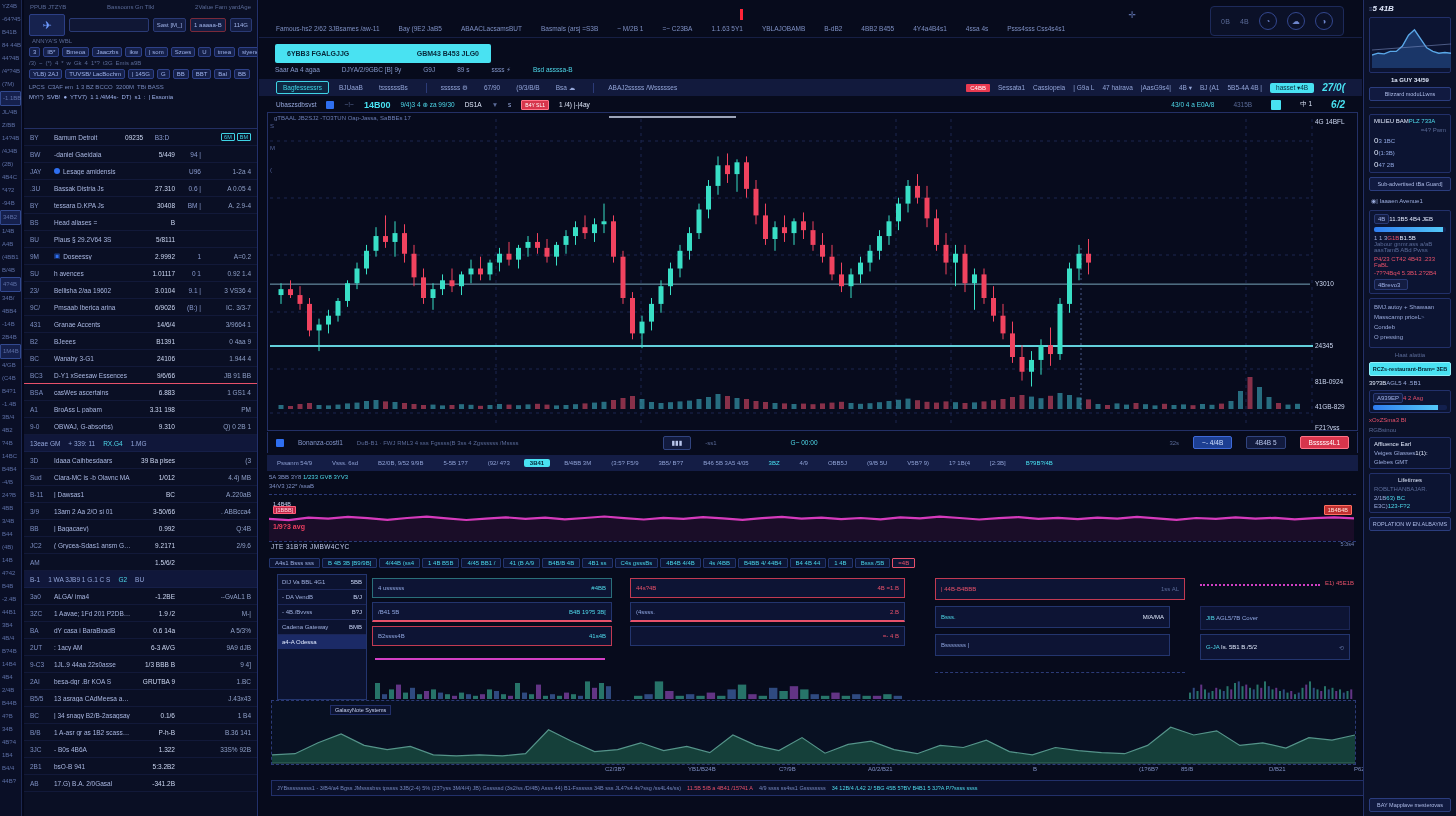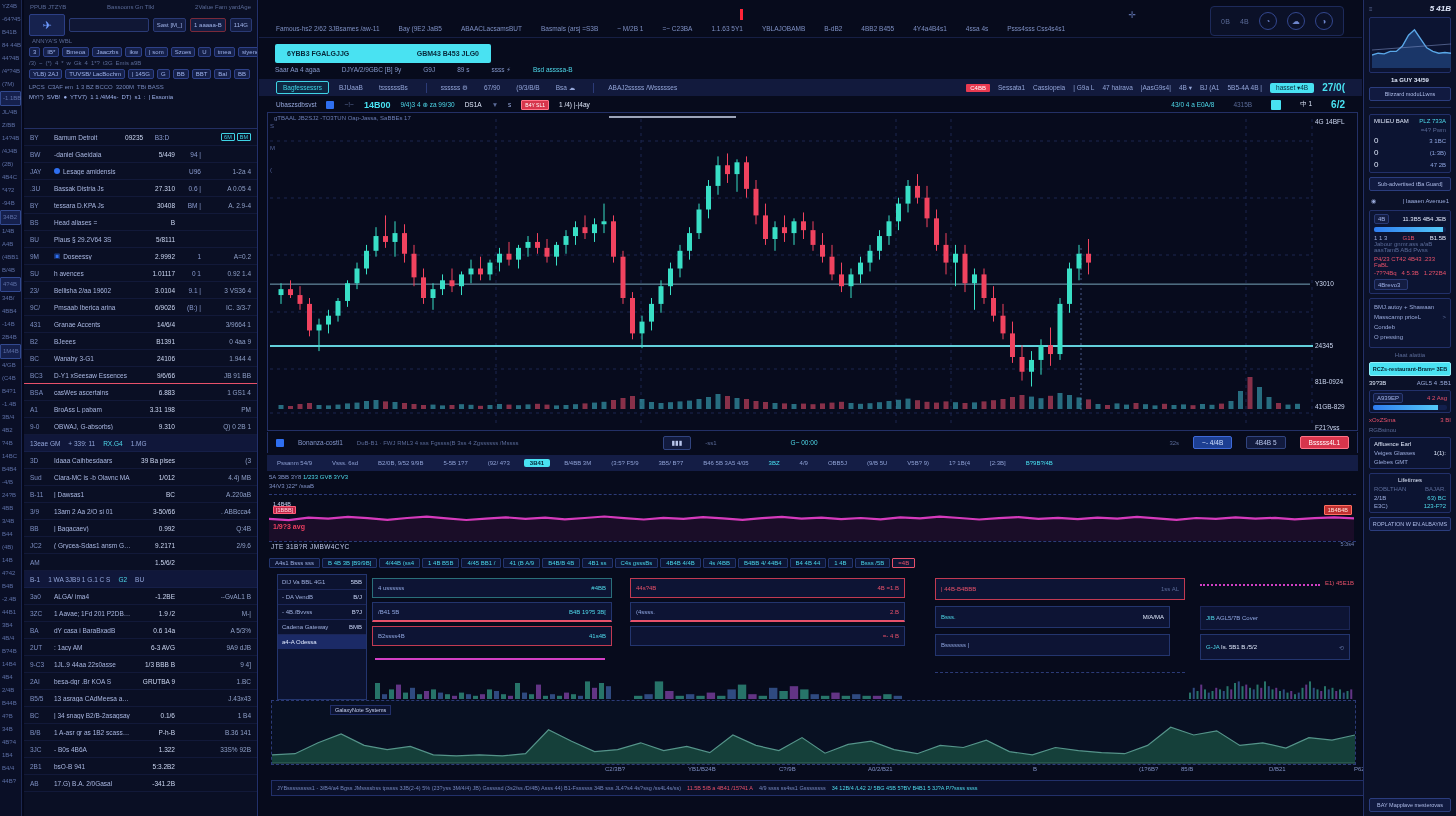--- a/index.html
+++ b/index.html
@@ -42,21 +42,21 @@
   .circico{width:18px;height:18px;border-radius:50%;border:1px solid #33478f;display:flex;align-items:center;justify-content:center;font-size:8px;color:#6e86cc;}
   #crosshair{position:absolute;right:226px;top:10px;color:#5c6fa8;font-size:9px;}
   #banner{position:absolute;left:16px;top:44px;width:216px;height:19px;background:#49e2f2;border-radius:2px;display:flex;align-items:center;justify-content:space-between;padding:0 12px;color:#06283a;font-size:7px;font-weight:bold;}
   #inforow{position:absolute;left:16px;top:66px;width:980px;height:12px;display:flex;gap:22px;font-size:6.5px;color:#8598cc;white-space:nowrap;}
   #tabbar{position:absolute;left:0;top:79px;width:100%;height:17px;background:#121a3d;display:flex;align-items:center;padding:0 17px;font-size:6.5px;color:#93a5d8;white-space:nowrap;}
   .tab{padding:2px 6px;margin-right:4px;}
   .tab.active{border:1px solid #3fd3e5;color:#3fd3e5;border-radius:2px;background:#0e2742;}
   .tsep{width:1px;height:10px;background:#2c3b78;margin:0 8px;}
   .redbadge{background:#e83a50;color:#fff;font-size:6px;padding:1px 4px;border-radius:1px;}
   .cyanbtnS{background:#49e2f2;color:#062b3d;padding:1px 6px;border-radius:2px;font-size:6.5px;}
-  .bigcyan{color:#49e2f2;font-size:10px;font-weight:bold;}
+  .bigcyan{color:#49e2f2;font-size:10px;font-style:italic;font-weight:bold;}
   #symrow{position:absolute;left:0;top:96px;width:100%;height:17px;display:flex;align-items:center;padding:0 17px;font-size:6.5px;color:#97a9dc;white-space:nowrap;}
   .redbox{background:#d7354c;border:1px solid #ff7388;color:#fff;font-size:5px;line-height:6px;padding:1px 3px;border-radius:1px;text-align:center;}
   .cyansq{width:10px;height:10px;background:#49e2f2;border-radius:1px;display:inline-block;}
   .pricebig{color:#49e2f2;font-size:9px;font-weight:bold;}
   
   #chartwrap{position:absolute;left:8px;top:112px;width:1091px;height:319px;border:1px solid #233066;background:#070b1d;}
   #cvsvg{position:absolute;left:0;top:0;}
   .axlab{position:absolute;left:1047px;font-size:6.5px;color:#cdd8f2;white-space:nowrap;}
   #chnote{position:absolute;left:6px;top:2px;font-size:6px;color:#6c7eb4;}
   .lglyph{position:absolute;left:2px;font-size:6px;color:#53639a;}
@@ -99,21 +99,21 @@
   #depthwrap{position:absolute;left:12px;top:700px;width:1085px;height:65px;border:1px dashed #2c3b78;background:#081022;}
   #depthlabel{position:absolute;left:58px;top:4px;font-size:5.5px;color:#c9d3f0;background:#0c1330;border:1px solid #22306a;padding:1px 4px;}
   #xlabels{position:absolute;left:12px;top:766px;width:1085px;height:11px;font-size:6px;color:#7e90c4;}
   .xl{position:absolute;top:0;}
   
   #statusbar{position:absolute;left:12px;top:780px;width:1158px;height:16px;border:1px solid #22306a;background:#0a102a;display:flex;align-items:center;padding:0 5px;font-size:5.5px;white-space:nowrap;overflow:hidden;color:#7486bc;gap:6px;}
   #sbright{position:absolute;left:1178px;top:780px;width:110px;height:16px;border:1px solid #22306a;background:#0c1330;font-size:5.5px;color:#9fb0de;display:flex;align-items:center;padding:0 4px;}
   
   #rsb{position:absolute;left:1363px;top:0;width:93px;height:816px;background:#0b1128;border-left:1px solid #233066;padding:4px 5px;display:flex;flex-direction:column;gap:4px;font-size:6px;color:#9aabdc;}
   .rpanel{border:1px solid #22306a;border-radius:2px;background:#0c1432;padding:3px 4px;}
-  .rsrow{display:flex;justify-content:space-between;align-items:center;}
+  .rsrow{display:flex;align-items:center;}
   .rbtn{border:1px solid #2b3d7e;border-radius:2px;background:#111a40;color:#aebce8;text-align:center;padding:3px 2px;font-size:5.5px;}
   .rbtn.cyan{background:#49e2f2;color:#03222f;border-color:#8ff0fa;font-weight:bold;}
   .prog{height:5px;background:#13204e;border-radius:2px;overflow:hidden;}
   .prog>i{display:block;height:100%;background:linear-gradient(90deg,#2f7df0,#54c8f8);}
   .rhr{height:1px;background:#1d2a5a;margin:2px 0;}
 </style>
 </head>
 <body>
 
 <div id="farstrip">

